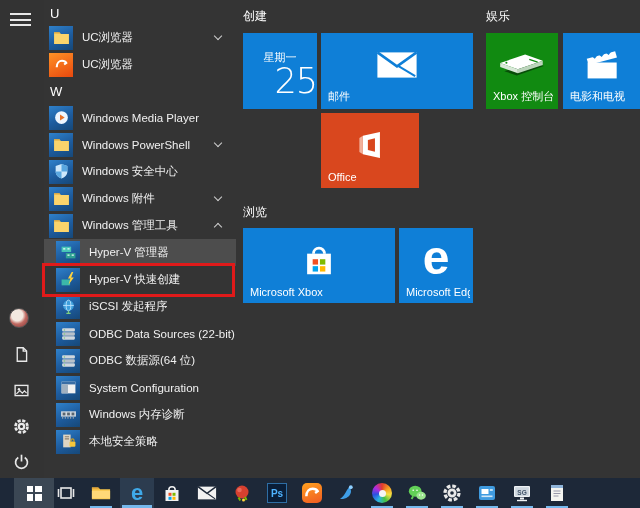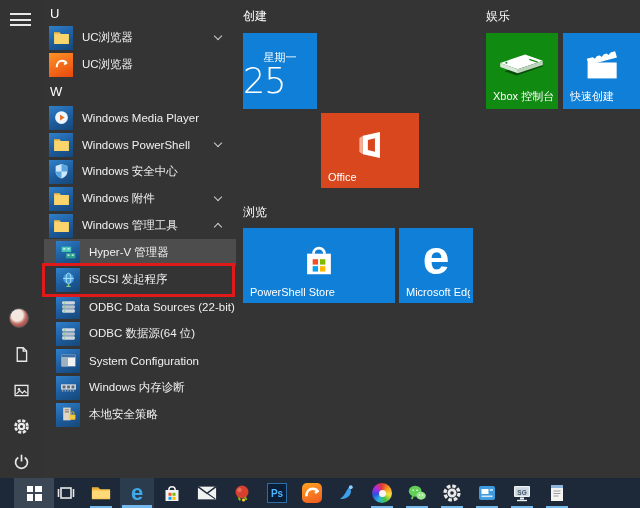--- a/index.html
+++ b/index.html
@@ -41,21 +41,21 @@
   .redbox{position:absolute;left:42px;top:263px;width:193px;height:34px;
     border:3px solid #e01a1a;z-index:5;pointer-events:none;}
   
   .tiles{position:absolute;left:240px;top:0;width:400px;height:100%;}
   .grp-title{position:absolute;color:#fff;font-size:12px;}
   .tile{position:absolute;color:#fff;cursor:pointer;overflow:hidden;}
   .tile .tlabel{position:absolute;left:7px;bottom:5px;font-size:11px;white-space:nowrap;
     max-width:calc(100% - 10px);overflow:hidden;}
   .tile .cicon{position:absolute;inset:0 0 12px 0;display:flex;align-items:center;justify-content:center;}
   .cal-week{position:absolute;top:17px;width:100%;text-align:center;font-size:11px;}
-  .cal-day{position:absolute;top:28px;width:100%;text-align:left;font-size:35px;font-weight:300;
+  .cal-day{position:absolute;top:28px;width:100%;text-align:right;font-size:35px;font-weight:300;
     font-family:"DejaVu Sans","Liberation Sans",sans-serif;letter-spacing:-1px;}
   .edge-glyph{font-size:48px;font-weight:bold;line-height:1;margin-top:-4px;}
   
   .taskbar{position:absolute;left:0;bottom:0;width:640px;height:30px;background:#1d2838;}
   .startbtn{position:absolute;left:14px;top:0;width:40px;height:30px;background:#3b4754;
     display:flex;align-items:center;justify-content:center;cursor:pointer;}
   .winlogo{width:15px;height:15px;display:grid;grid-template-columns:1fr 1fr;
     grid-template-rows:1fr 1fr;gap:1.5px;}
   .winlogo i{background:#fff;}
   .tbi{position:absolute;top:0;width:34px;height:30px;display:flex;align-items:center;
@@ -207,20 +207,29 @@
             <svg viewBox="0 0 16 16">
               <rect x="1.5" y="2.5" width="9" height="5" fill="#49c7b8"></rect>
               <rect x="5.5" y="8.5" width="9" height="5" fill="#2fa193"></rect>
               <path d="M3 4.5h2M7 4.5h2" stroke="#eafffc" stroke-width="1.2"></path>
               <path d="M7 10.5h2M11 10.5h2" stroke="#eafffc" stroke-width="1.2"></path>
             </svg>
           </span>
         <span class="lbl">Hyper-V 管理器</span>
       </div>
 
+      <div class="row indent">
+        <span class="tile24">
+            <svg viewBox="0 0 16 16">
+              <rect x="1.5" y="8" width="8" height="5.5" fill="#3bb7a9"></rect>
+              <path d="M11 1L7.5 7h2.3L8 13l5-7h-2.5L12.5 1z" fill="#ffd23e"></path>
+            </svg>
+          </span>
+        <span class="lbl">Hyper-V 快速创建</span>
+      </div>
 
       <div class="row indent">
         <span class="tile24">
             <svg viewBox="0 0 16 16">
               <circle cx="8" cy="7" r="5" fill="#3f9fdc"></circle>
               <ellipse cx="8" cy="7" rx="2.2" ry="5" fill="none" stroke="#bfe6ff" stroke-width=".8"></ellipse>
               <path d="M3 7h10" stroke="#bfe6ff" stroke-width=".8"></path>
               <path d="M8 12v2.5M6 14.5h4" stroke="#7fd07f" stroke-width="1.2"></path>
             </svg>
           </span>
@@ -297,20 +306,30 @@
     <div class="tiles">
       <div class="grp-title" style="left:3px;top:8px">创建</div>
       <div class="grp-title" style="left:246px;top:8px">娱乐</div>
       <div class="grp-title" style="left:3px;top:204px">浏览</div>
 
       <div class="tile" style="left:3px;top:33px;width:74px;height:76px;background:#0f7fd7">
         <div class="cal-week">星期一</div>
         <div class="cal-day">25</div>
       </div>
 
+      <div class="tile" style="left:81px;top:33px;width:152px;height:76px;background:#0f7fd7">
+        <div class="cicon">
+          <svg viewBox="0 0 30 20" width="42" height="28">
+              <rect x="1" y="1" width="28" height="18" fill="#fff"></rect>
+              <path d="M1 1l14 10L29 1" fill="none" stroke="#0f7fd7" stroke-width="1.8"></path>
+              <path d="M15.5 10.5L28 18" stroke="#0f7fd7" stroke-width="1.4"></path>
+            </svg>
+        </div>
+        <div class="tlabel">邮件</div>
+      </div>
 
       <div class="tile" style="left:81px;top:113px;width:98px;height:75px;background:#d9471e">
         <div class="cicon">
           <svg viewBox="0 0 24 24" width="34" height="34">
               <path d="M7 5.5L19 2.8v18.4L7 18.5z" fill="#fff"></path>
               <path d="M10.5 8.4l5-1.1v9.4l-5-1.1z" fill="#d9471e"></path>
               <path d="M7 5.5L4.5 7v10L7 18.5z" fill="#f2b09a"></path>
             </svg>
         </div>
         <div class="tlabel">Office</div>
@@ -331,35 +350,35 @@
       </div>
 
       <div class="tile" style="left:323px;top:33px;width:77px;height:76px;background:#0f7fd7">
         <div class="cicon">
           <svg viewBox="0 0 26 26" width="36" height="36">
               <path d="M2 8.5L22.5 3l1.3 4.6L3.3 13z" fill="#fff"></path>
               <rect x="2.6" y="11.2" width="21" height="11.5" fill="#fff"></rect>
               <path d="M7 7.9l2.6-3.4M12 6.6l2.6-3.4M17 5.2l2.6-3.4" stroke="#0f7fd7" stroke-width="2"></path>
             </svg>
         </div>
-        <div class="tlabel">快速创建</div>
+        <div class="tlabel">电影和电视</div>
       </div>
 
       <div class="tile" style="left:3px;top:228px;width:152px;height:75px;background:#0f7fd7">
         <div class="cicon">
           <svg viewBox="0 0 24 24" width="38" height="38">
               <path d="M4.5 8h15v13h-15z" fill="#fff"></path>
               <path d="M8.5 8a3.5 3.5 0 0 1 7 0" fill="none" stroke="#fff" stroke-width="1.8"></path>
               <rect x="8" y="11.5" width="3.4" height="3.4" fill="#f25022"></rect>
               <rect x="12.6" y="11.5" width="3.4" height="3.4" fill="#7fba00"></rect>
               <rect x="8" y="15.9" width="3.4" height="3.4" fill="#00a4ef"></rect>
               <rect x="12.6" y="15.9" width="3.4" height="3.4" fill="#ffb900"></rect>
             </svg>
         </div>
-        <div class="tlabel">PowerShell Store</div>
+        <div class="tlabel">Microsoft Xbox</div>
       </div>
 
       <div class="tile" style="left:159px;top:228px;width:74px;height:75px;background:#0f7fd7">
         <div class="cicon">
           <span class="edge-glyph">e</span>
         </div>
         <div class="tlabel">Microsoft Edge</div>
       </div>
     </div>
   </div>

